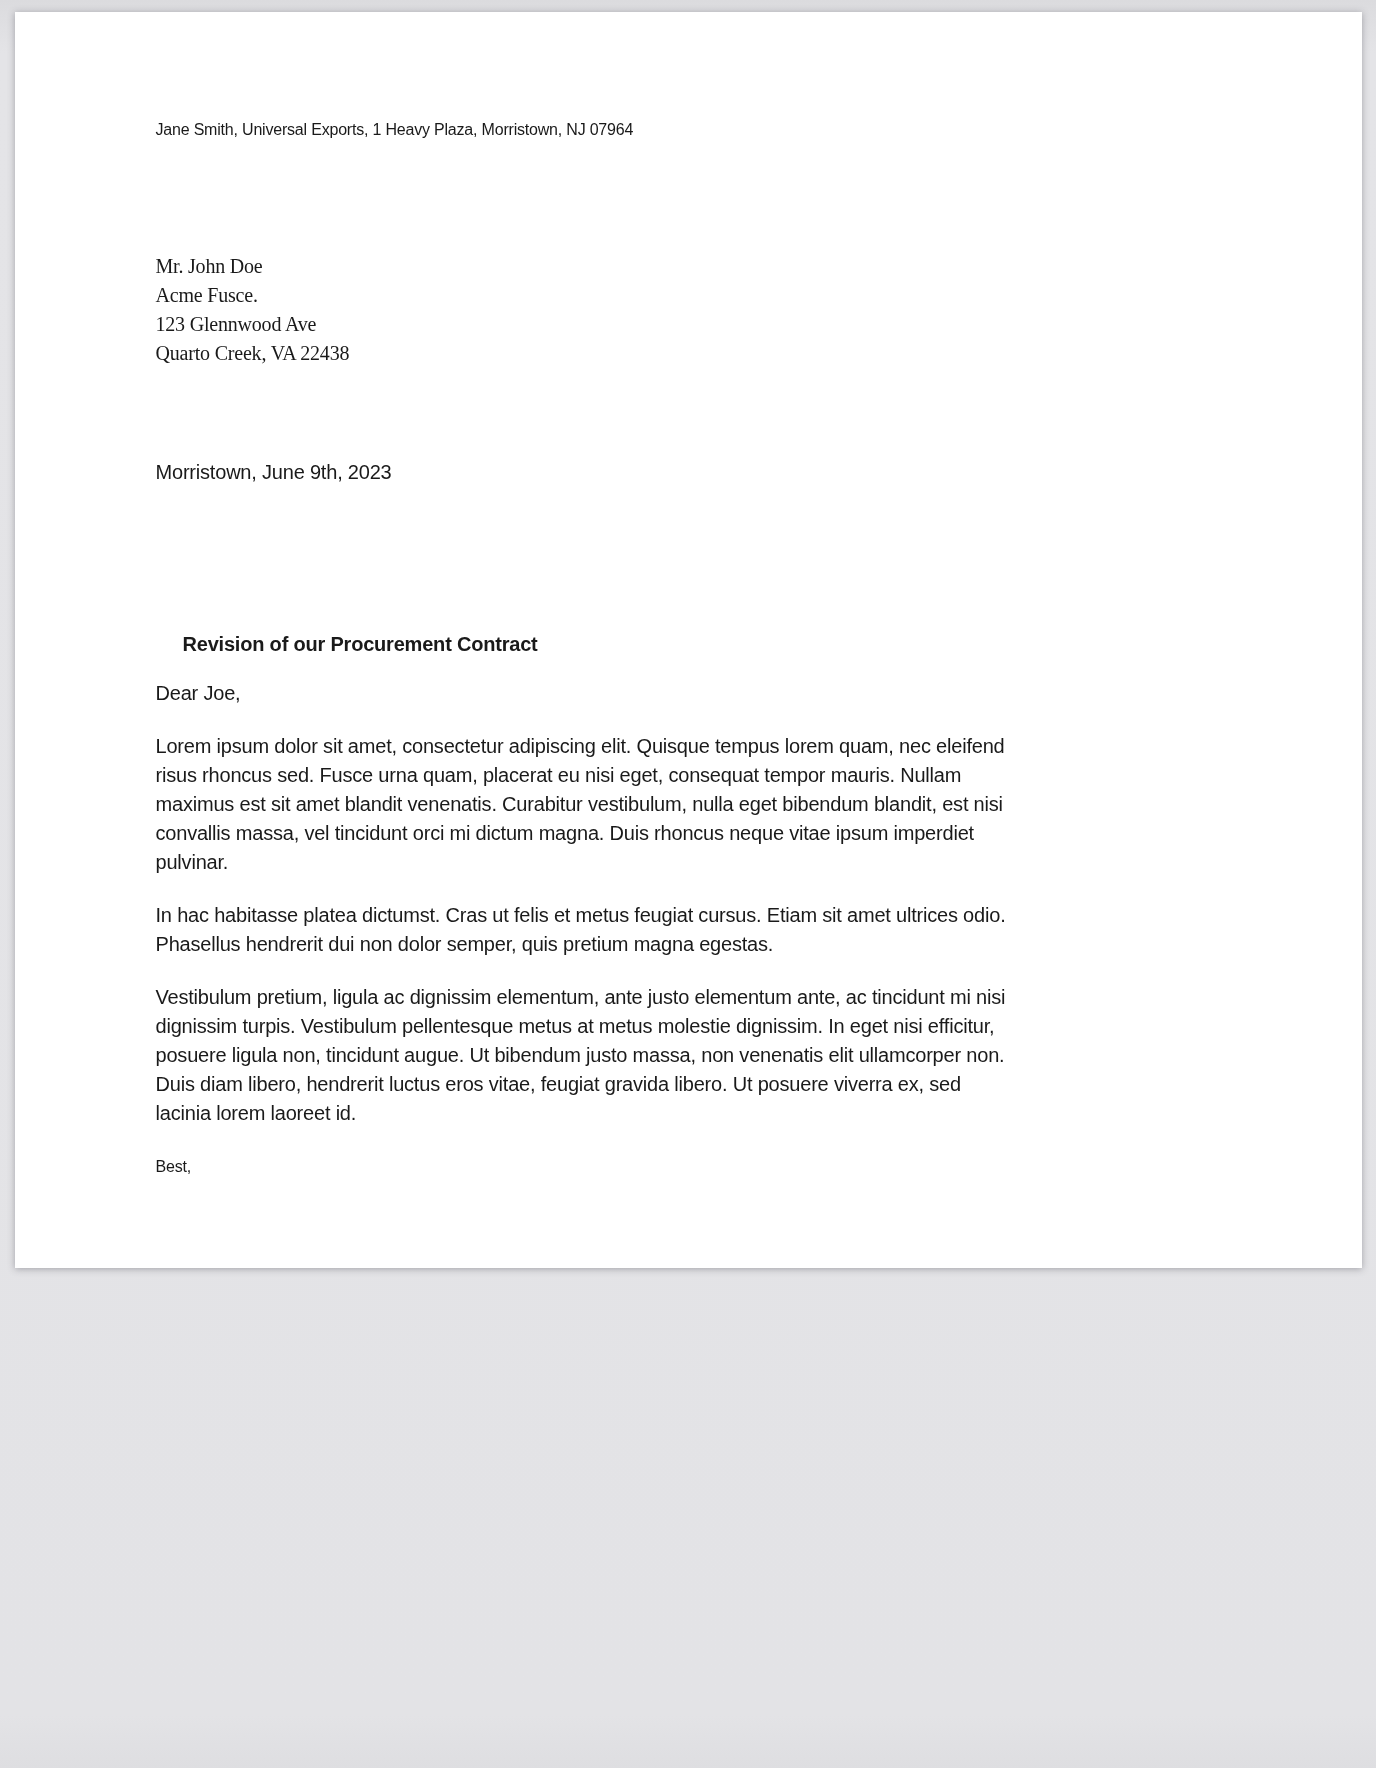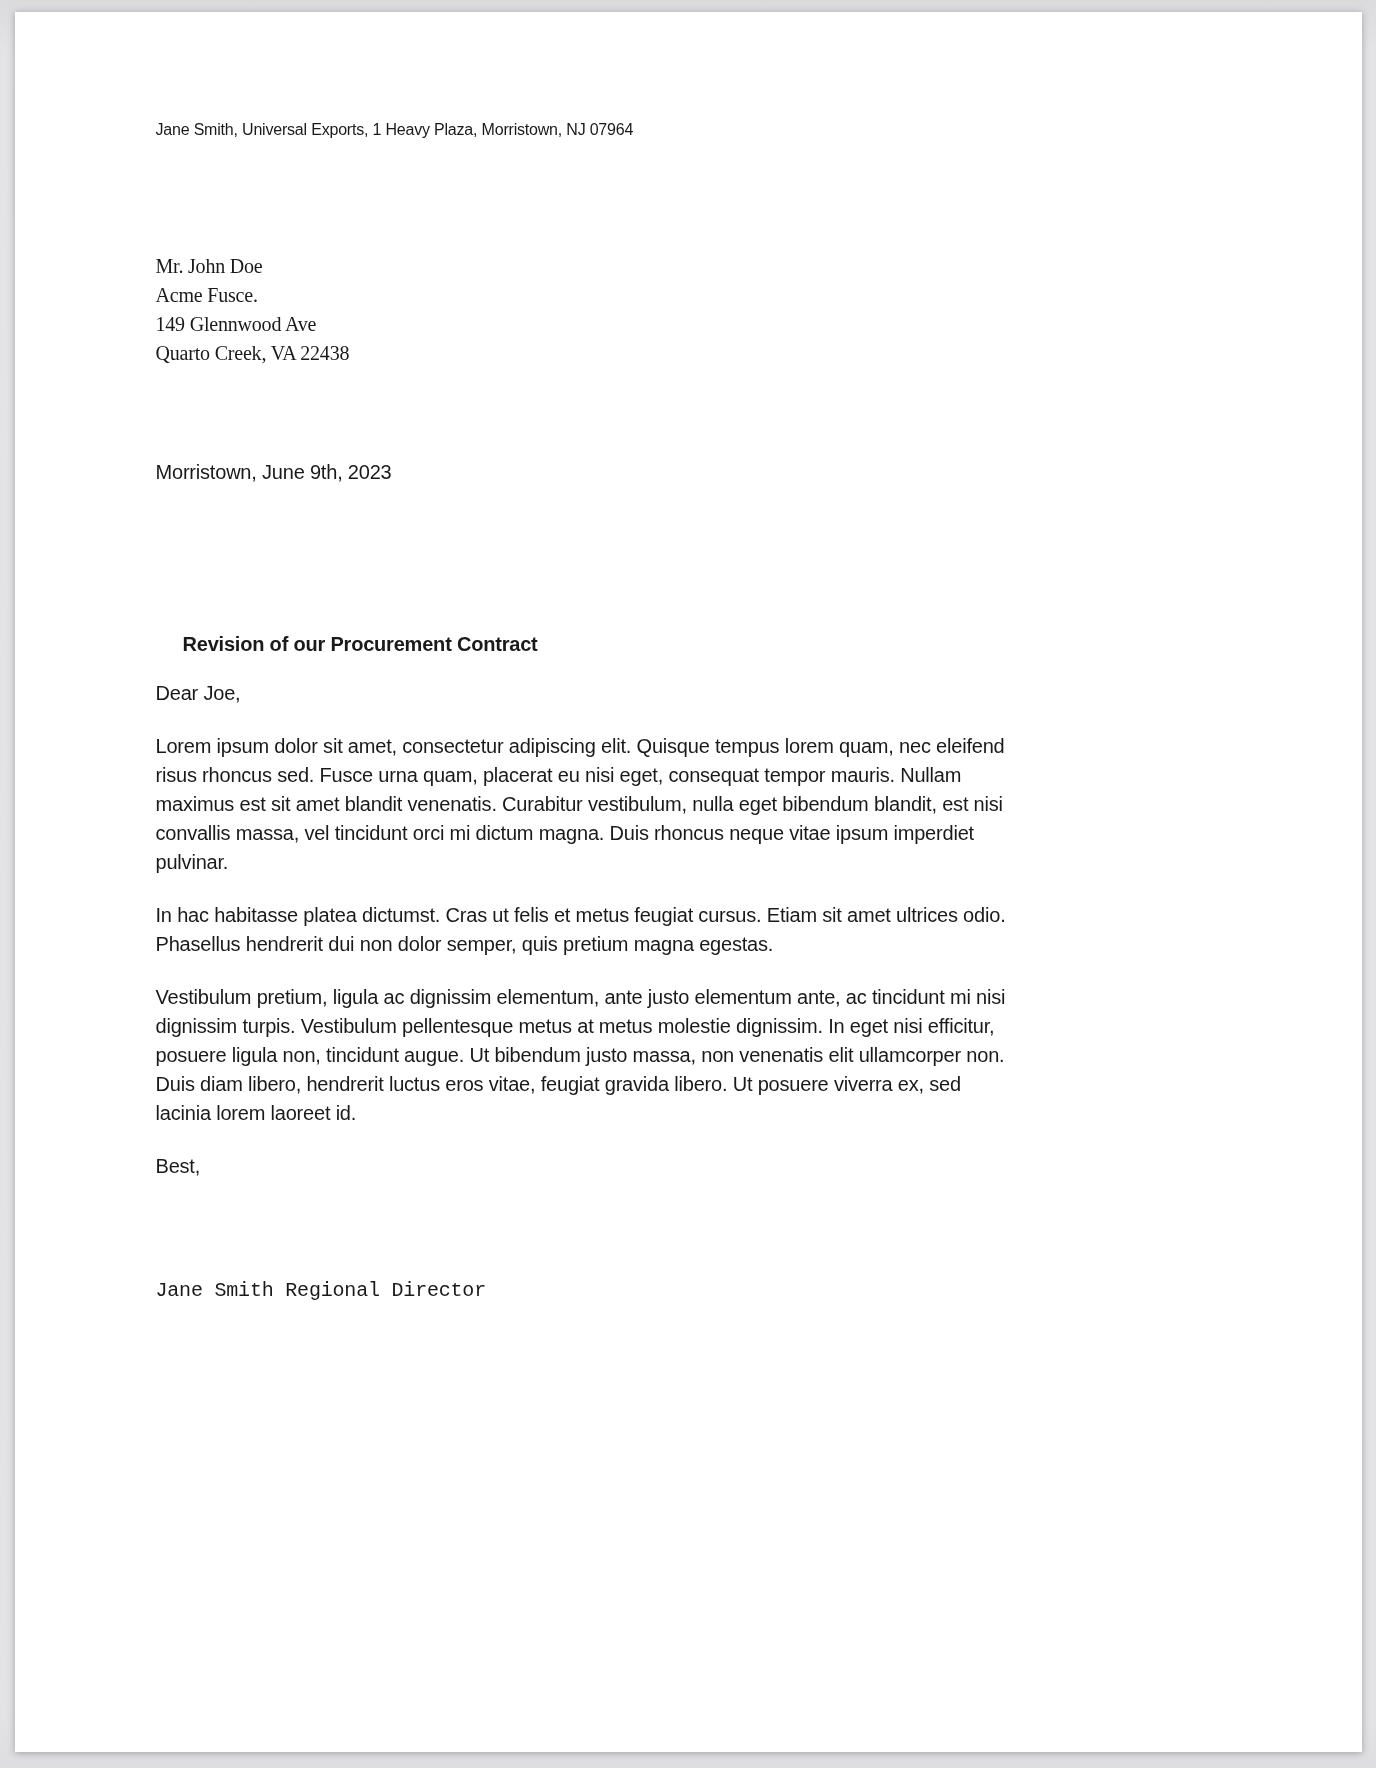--- a/index.html
+++ b/index.html
@@ -10,21 +10,21 @@
     width: 1376px;
     height: 1768px;
     background: linear-gradient(180deg, #dbdbde 0%, #e4e4e7 3%, #e3e3e6 97%, #dedee1 100%);
     font-family: "Liberation Sans", "DejaVu Sans", sans-serif;
     color: #1a1a1a;
     overflow: hidden;
   }
   .paper {
     box-sizing: border-box;
     width: 1347px;
-    height: 1740px;
+    height: 1256px;
     margin: 12px auto 16px auto;
     background: #ffffff;
     box-shadow: 0 1px 7px rgba(80, 80, 90, 0.45);
     padding: 108px 130px 60px 141px;
     overflow: hidden;
   }
   .sender {
     font-size: 16px;
     line-height: 20px;
     letter-spacing: -0.2px;
@@ -61,21 +61,21 @@
   }
   .para {
     margin-top: 24px;
     font-size: 20px;
     line-height: 29px;
     letter-spacing: -0.2px;
     white-space: pre-line;
   }
   .closing {
     margin-top: 24px;
-    font-size: 20px;
+    font-size: 16px;
     line-height: 29px;
     letter-spacing: -0.2px;
   }
   .signature {
     margin-top: 95px;
     font-size: 20px;
     line-height: 29px;
     letter-spacing: -0.2px;
     font-family: Liberation Mono, monospace;
   }
@@ -83,21 +83,21 @@
 </head>
 <body>
 
 <div class="paper">
   <div class="sender">Jane Smith, Universal Exports, 1 Heavy Plaza, Morristown, NJ 07964</div>
 
   <div class="content">
     <div class="recipient">
       <div>Mr. John Doe</div>
       <div>Acme Fusce.</div>
-      <div>149 Glennwood Ave</div>
+      <div>123 Glennwood Ave</div>
       <div>Quarto Creek, VA 22438</div>
     </div>
 
     <div class="date">Morristown, June 9th, 2023</div>
 
     <div class="subject">Revision of our Procurement Contract</div>
 
     <div class="salutation">Dear Joe,</div>
 
     <div class="para">Lorem ipsum dolor sit amet, consectetur adipiscing elit. Quisque tempus lorem quam, nec eleifend

